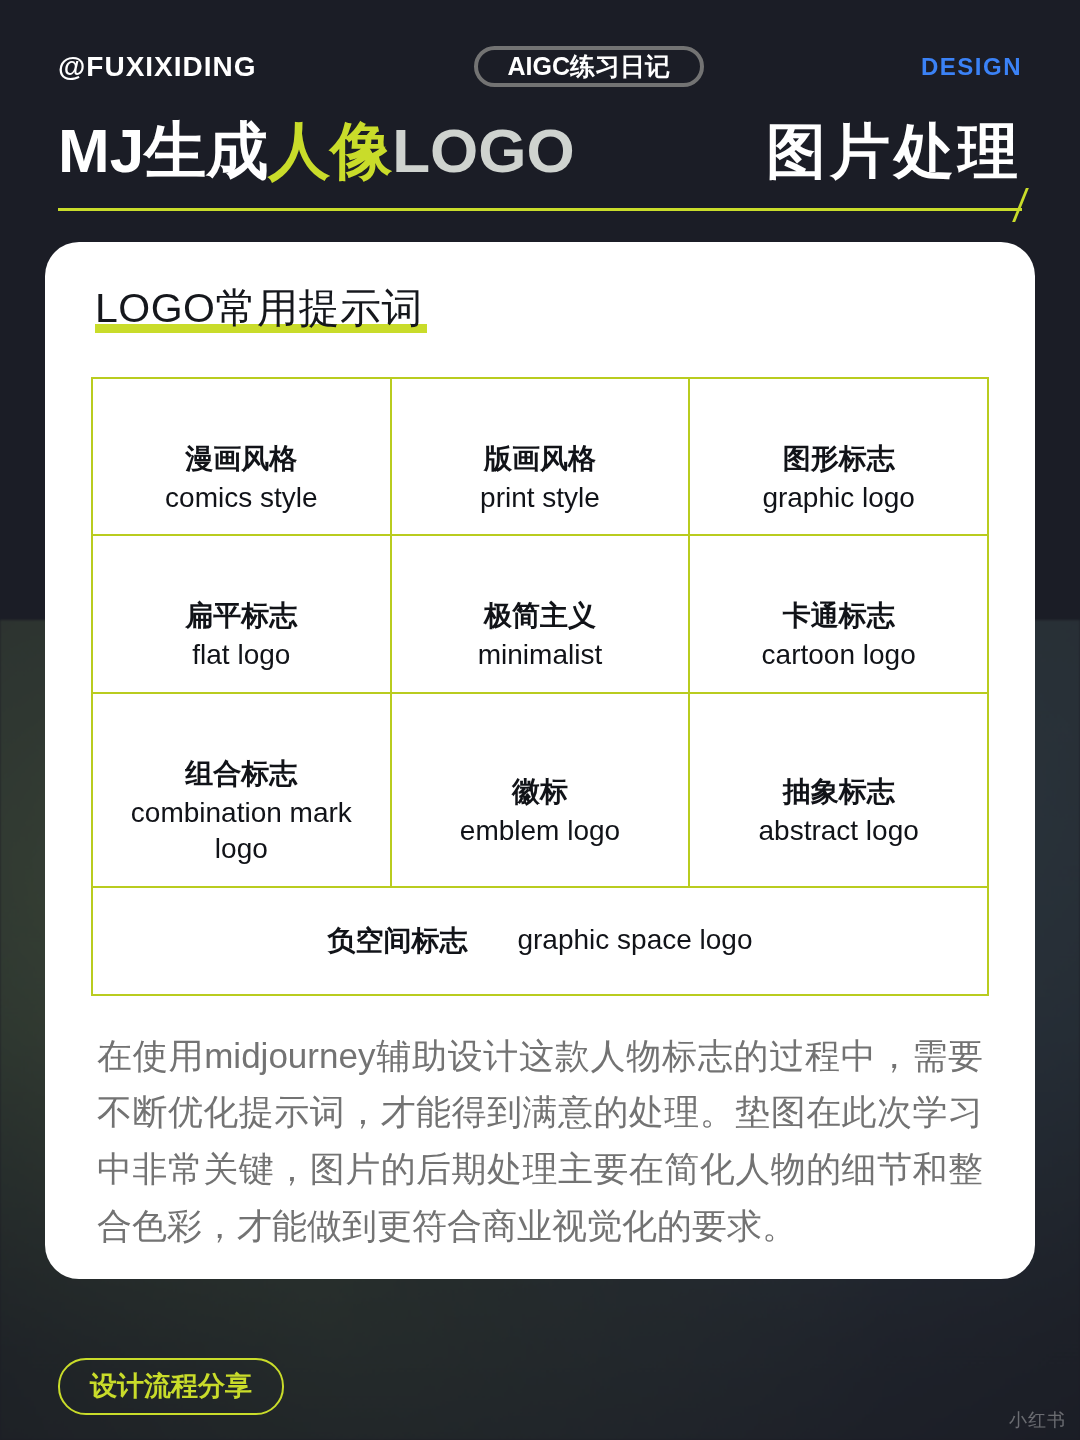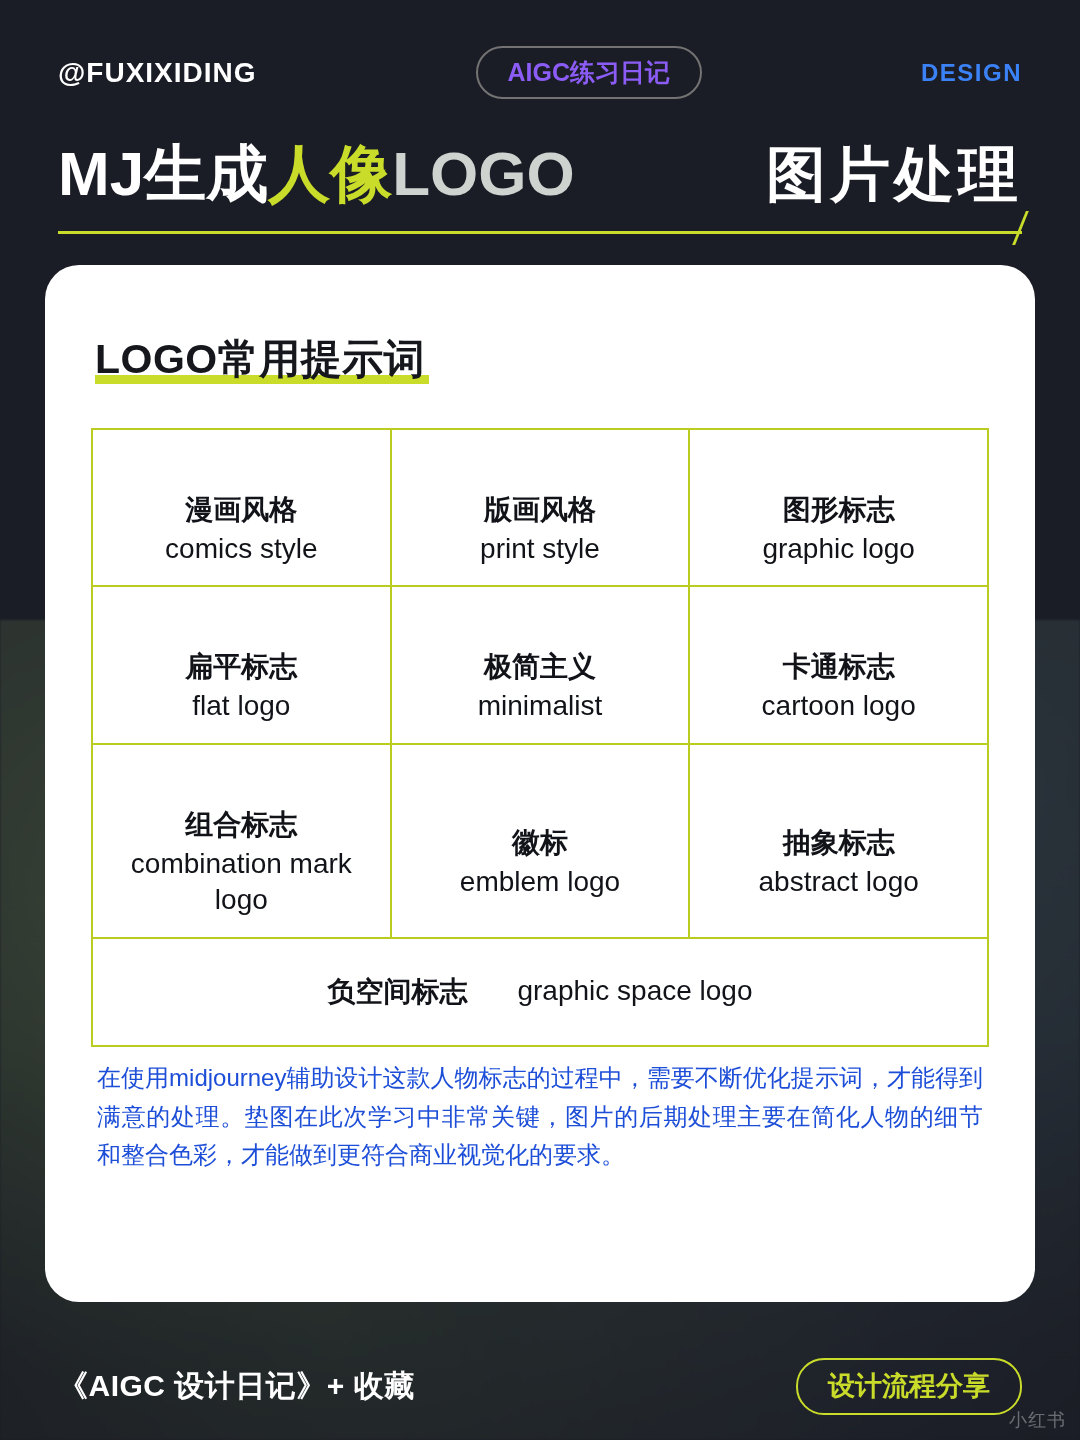--- a/index.html
+++ b/index.html
@@ -51,41 +51,41 @@
     align-items: center;
     justify-content: space-between;
   }
   .handle {
     color: #ffffff;
     font-size: 28px;
     font-weight: bold;
     letter-spacing: 1px;
   }
   .pill {
-    border: 2px solid #737373;
+    border: 4px solid #737373;
     border-radius: 30px;
-    color: #8b5cf6;
+    color: #ffffff;
     font-size: 25px;
     font-weight: bold;
-    padding: 12px 30px;
+    padding: 4px 30px;
     line-height: 1;
     white-space: nowrap;
   }
   .design-word {
     color: #3b82f6;
     font-size: 24px;
     font-weight: bold;
     letter-spacing: 1.5px;
   }
 
   
   .title-row {
     position: relative;
     z-index: 3;
-    margin-top: 44px;
+    margin-top: 33px;
     padding: 0 58px;
     display: flex;
     align-items: flex-end;
     justify-content: space-between;
   }
   .main-title {
     font-size: 62px;
     font-weight: bold;
     line-height: 1;
     color: #ffffff;
@@ -139,25 +139,24 @@
   }
   .card-title-wrap {
     position: relative;
     display: inline-block;
     margin-left: 4px;
   }
   .card-title {
     position: relative;
     z-index: 2;
     font-size: 41px;
-    font-weight: bold;
+    font-weight: normal;
     color: #15171c;
     letter-spacing: 0.5px;
     line-height: 1.1;
-    margin-top: 28px;
   }
   .card-title-underline {
     position: absolute;
     left: 0;
     right: -4px;
     bottom: -2px;
     height: 9px;
     background: #c9dc2a;
     z-index: 1;
   }
@@ -199,24 +198,24 @@
   .last-inline {
     display: flex;
     align-items: center;
     justify-content: center;
     gap: 34px;
   }
   .last-inline .cn, .last-inline .en { margin: 8px; }
 
   
   .para {
-    margin-top: 12px;
-    font-size: 24px;
+    margin-top: 32px;
+    font-size: 35px;
     line-height: 1.62;
-    color: #1d4ed8;
+    color: #737373;
     text-align: justify;
     padding: 0 6px;
   }
 
   
   .footer {
     position: absolute;
     z-index: 3;
     left: 0;
     bottom: 0;
@@ -333,17 +332,16 @@
           </div>
         </td>
       </tr>
     </tbody>
       </table>
 
     <p class="para">在使用midjourney辅助设计这款人物标志的过程中，需要不断优化提示词，才能得到满意的处理。垫图在此次学习中非常关键，图片的后期处理主要在简化人物的细节和整合色彩，才能做到更符合商业视觉化的要求。</p>
   </div>
 
   <div class="footer">
-    <div class="footer-left">《AIGC 设计日记》+ 收藏</div>
     <div class="footer-btn">设计流程分享</div>
   </div>
   <div class="watermark">小红书</div>
 </div>
 
 </body></html>

